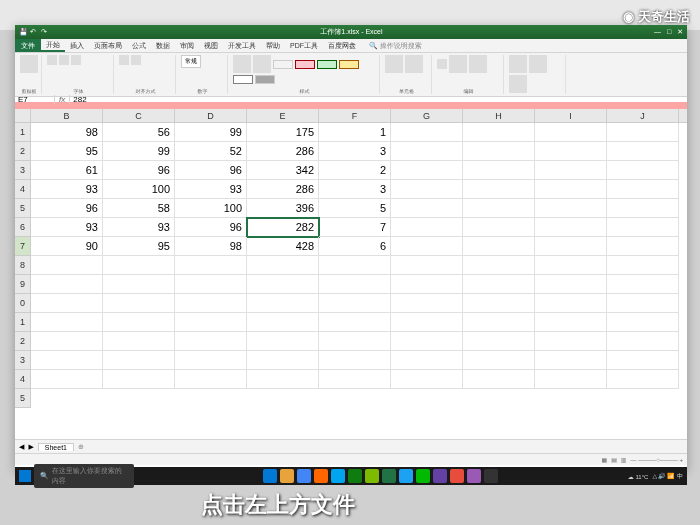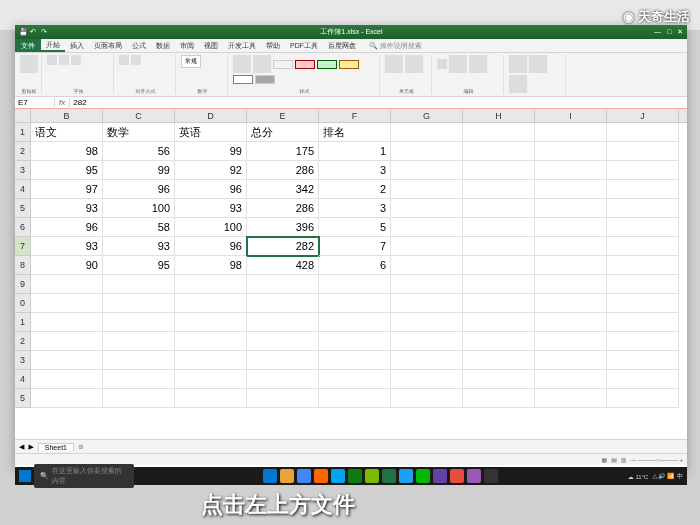--- a/index.html
+++ b/index.html
@@ -29,21 +29,21 @@
 .ribbon-group .label { text-align: center; color: #666; font-size: 5px; }
 .ribbon-icon { width: 10px; height: 10px; background: #ddd; display: inline-block; }
 .ribbon-icon.lg { width: 18px; height: 18px; }
 .style-box { width: 20px; height: 9px; border: 1px solid #ccc; display: inline-block; }
 .style-box.bad { background: #ffc7ce; border-color: #9c0006; }
 .style-box.good { background: #c6efce; border-color: #006100; }
 .style-box.neutral { background: #ffeb9c; border-color: #9c5700; }
 .style-box.calc { background: #fff; border-color: #7f7f7f; }
 .style-box.check { background: #a5a5a5; }
 
-.formula-bar { height: 12px; background: #fff; border-bottom: 1px solid #fca5a5; display: flex; align-items: center; font-size: 8px; }
+.formula-bar { height: 12px; background: #fff; border-bottom: 7px solid #fca5a5; display: flex; align-items: center; font-size: 8px; }
 .name-box { width: 40px; border-right: 1px solid #d4d4d4; padding: 0 3px; }
 .fx { padding: 0 4px; color: #666; border-right: 1px solid #d4d4d4; font-style: italic; text-align: right; }
 .formula-input { flex: 1; padding: 0 3px; }
 
 .grid-area { height: 330px; overflow: hidden; position: relative; background: #fff; }
 .col-headers { display: flex; height: 14px; background: #e8e8e8; border-bottom: 1px solid #ccc; }
 .corner { width: 16px; border-right: 1px solid #ccc; background: #e8e8e8; }
 .col-h { flex: 0 0 72px; border-right: 1px solid #ccc; text-align: center; font-size: 9px; line-height: 14px; color: #333; }
 
 .grid-body { display: flex; }
@@ -208,54 +208,43 @@
           <div class="row-h">9</div>
           <div class="row-h">0</div>
           <div class="row-h">1</div>
           <div class="row-h">2</div>
           <div class="row-h">3</div>
           <div class="row-h">4</div>
           <div class="row-h">5</div>
         </div>
       <div class="cells">
           <div class="row">
-            <div class="cell">语文</div>
-            <div class="cell">数学</div>
-            <div class="cell">英语</div>
-            <div class="cell">总分</div>
-            <div class="cell">排名</div>
-            <div class="cell"></div>
-            <div class="cell"></div>
-            <div class="cell"></div>
-            <div class="cell"></div>
-          </div>
-          <div class="row">
             <div class="cell num">98</div>
             <div class="cell num">56</div>
             <div class="cell num">99</div>
             <div class="cell num">175</div>
             <div class="cell num">1</div>
             <div class="cell"></div>
             <div class="cell"></div>
             <div class="cell"></div>
             <div class="cell"></div>
           </div>
           <div class="row">
             <div class="cell num">95</div>
             <div class="cell num">99</div>
-            <div class="cell num">92</div>
+            <div class="cell num">52</div>
             <div class="cell num">286</div>
             <div class="cell num">3</div>
             <div class="cell"></div>
             <div class="cell"></div>
             <div class="cell"></div>
             <div class="cell"></div>
           </div>
           <div class="row">
-            <div class="cell num">97</div>
+            <div class="cell num">61</div>
             <div class="cell num">96</div>
             <div class="cell num">96</div>
             <div class="cell num">342</div>
             <div class="cell num">2</div>
             <div class="cell"></div>
             <div class="cell"></div>
             <div class="cell"></div>
             <div class="cell"></div>
           </div>
           <div class="row">

